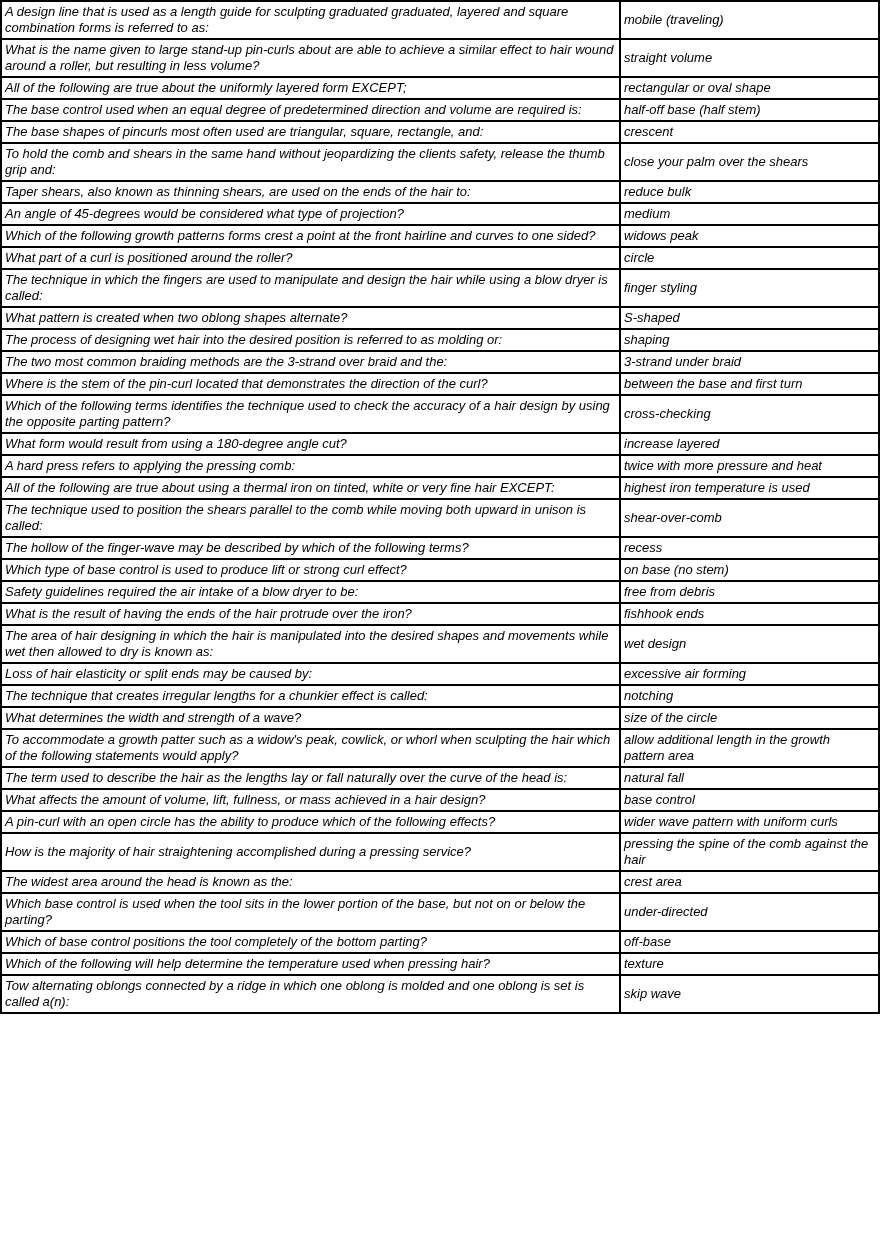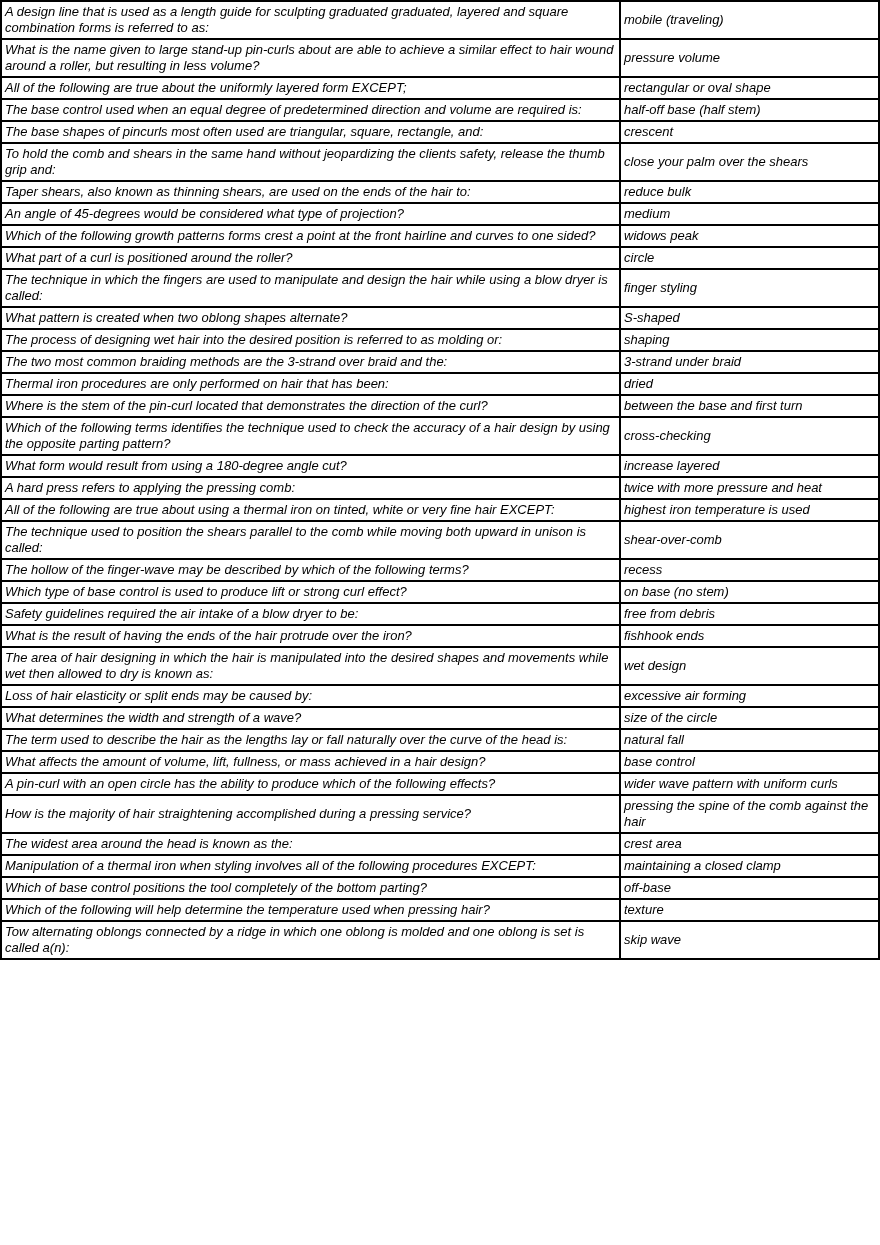--- a/index.html
+++ b/index.html
@@ -33,21 +33,21 @@
 <body>
 
 <table class="qa">
   <tbody id="qa-body">
       <tr>
         <td class="q-cell">A design line that is used as a length guide for sculpting graduated graduated, layered and square combination forms is referred to as:</td>
         <td class="a-cell">mobile (traveling)</td>
       </tr>
       <tr>
         <td class="q-cell">What is the name given to large stand-up pin-curls about are able to achieve a similar effect to hair wound around a roller, but resulting in less volume?</td>
-        <td class="a-cell">pressure volume</td>
+        <td class="a-cell">straight volume</td>
       </tr>
       <tr>
         <td class="q-cell">All of the following are true about the uniformly layered form EXCEPT;</td>
         <td class="a-cell">rectangular or oval shape</td>
       </tr>
       <tr>
         <td class="q-cell">The base control used when an equal degree of predetermined direction and volume are required is:</td>
         <td class="a-cell">half-off base (half stem)</td>
       </tr>
       <tr>
@@ -84,24 +84,20 @@
       </tr>
       <tr>
         <td class="q-cell">The process of designing wet hair into the desired position is referred to as molding or:</td>
         <td class="a-cell">shaping</td>
       </tr>
       <tr>
         <td class="q-cell">The two most common braiding methods are the 3-strand over braid and the:</td>
         <td class="a-cell">3-strand under braid</td>
       </tr>
       <tr>
-        <td class="q-cell">Thermal iron procedures are only performed on hair that has been:</td>
-        <td class="a-cell">dried</td>
-      </tr>
-      <tr>
         <td class="q-cell">Where is the stem of the pin-curl located that demonstrates the direction of the curl?</td>
         <td class="a-cell">between the base and first turn</td>
       </tr>
       <tr>
         <td class="q-cell">Which of the following terms identifies the technique used to check the accuracy of a hair design by using the opposite parting pattern?</td>
         <td class="a-cell">cross-checking</td>
       </tr>
       <tr>
         <td class="q-cell">What form would result from using a 180-degree angle cut?</td>
         <td class="a-cell">increase layered</td>
@@ -136,22 +132,30 @@
       </tr>
       <tr>
         <td class="q-cell">The area of hair designing in which the hair is manipulated into the desired shapes and movements while wet then allowed to dry is known as:</td>
         <td class="a-cell">wet design</td>
       </tr>
       <tr>
         <td class="q-cell">Loss of hair elasticity or split ends may be caused by:</td>
         <td class="a-cell">excessive air forming</td>
       </tr>
       <tr>
+        <td class="q-cell">The technique that creates irregular lengths for a chunkier effect is called:</td>
+        <td class="a-cell">notching</td>
+      </tr>
+      <tr>
         <td class="q-cell">What determines the width and strength of a wave?</td>
         <td class="a-cell">size of the circle</td>
+      </tr>
+      <tr>
+        <td class="q-cell">To accommodate a growth patter such as a widow's peak, cowlick, or whorl when sculpting the hair which of the following statements would apply?</td>
+        <td class="a-cell">allow additional length in the growth pattern area</td>
       </tr>
       <tr>
         <td class="q-cell">The term used to describe the hair as the lengths lay or fall naturally over the curve of the head is:</td>
         <td class="a-cell">natural fall</td>
       </tr>
       <tr>
         <td class="q-cell">What affects the amount of volume, lift, fullness, or mass achieved in a hair design?</td>
         <td class="a-cell">base control</td>
       </tr>
       <tr>
@@ -160,22 +164,22 @@
       </tr>
       <tr>
         <td class="q-cell">How is the majority of hair straightening accomplished during a pressing service?</td>
         <td class="a-cell">pressing the spine of the comb against the hair</td>
       </tr>
       <tr>
         <td class="q-cell">The widest area around the head is known as the:</td>
         <td class="a-cell">crest area</td>
       </tr>
       <tr>
-        <td class="q-cell">Manipulation of a thermal iron when styling involves all of the following procedures EXCEPT:</td>
-        <td class="a-cell">maintaining a closed clamp</td>
+        <td class="q-cell">Which base control is used when the tool sits in the lower portion of the base, but not on or below the parting?</td>
+        <td class="a-cell">under-directed</td>
       </tr>
       <tr>
         <td class="q-cell">Which of base control positions the tool completely of the bottom parting?</td>
         <td class="a-cell">off-base</td>
       </tr>
       <tr>
         <td class="q-cell">Which of the following will help determine the temperature used when pressing hair?</td>
         <td class="a-cell">texture</td>
       </tr>
       <tr>

